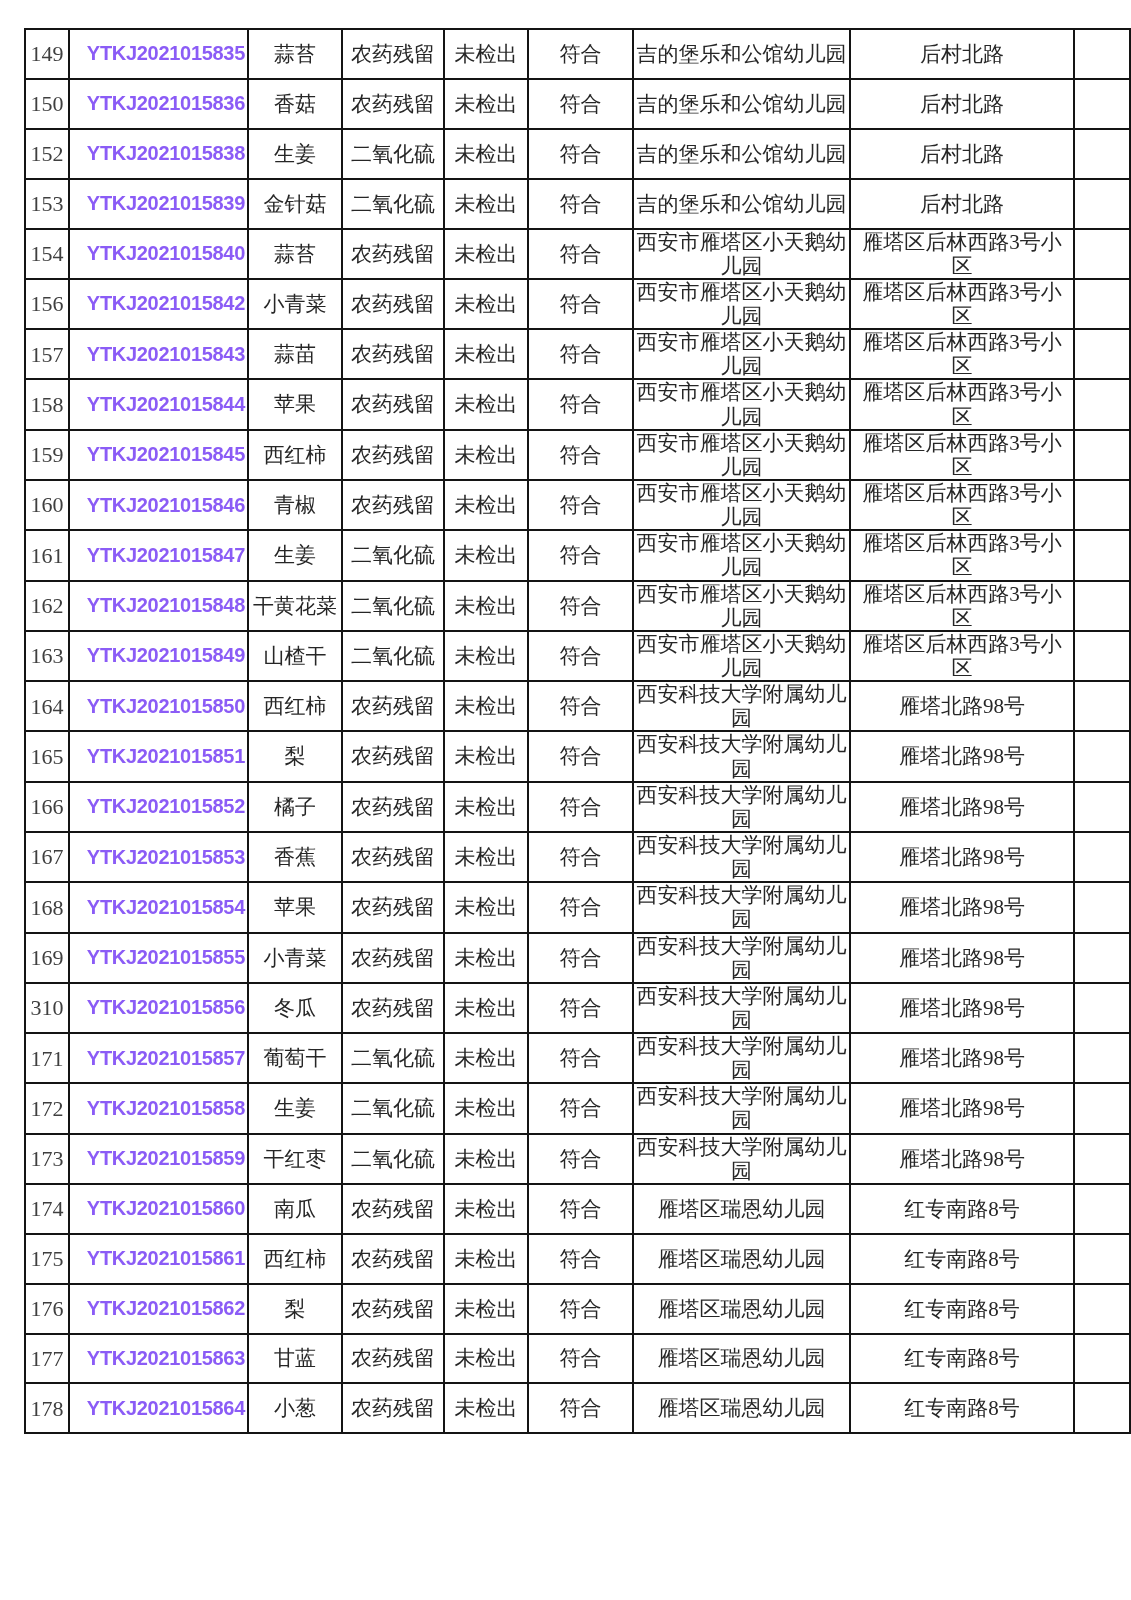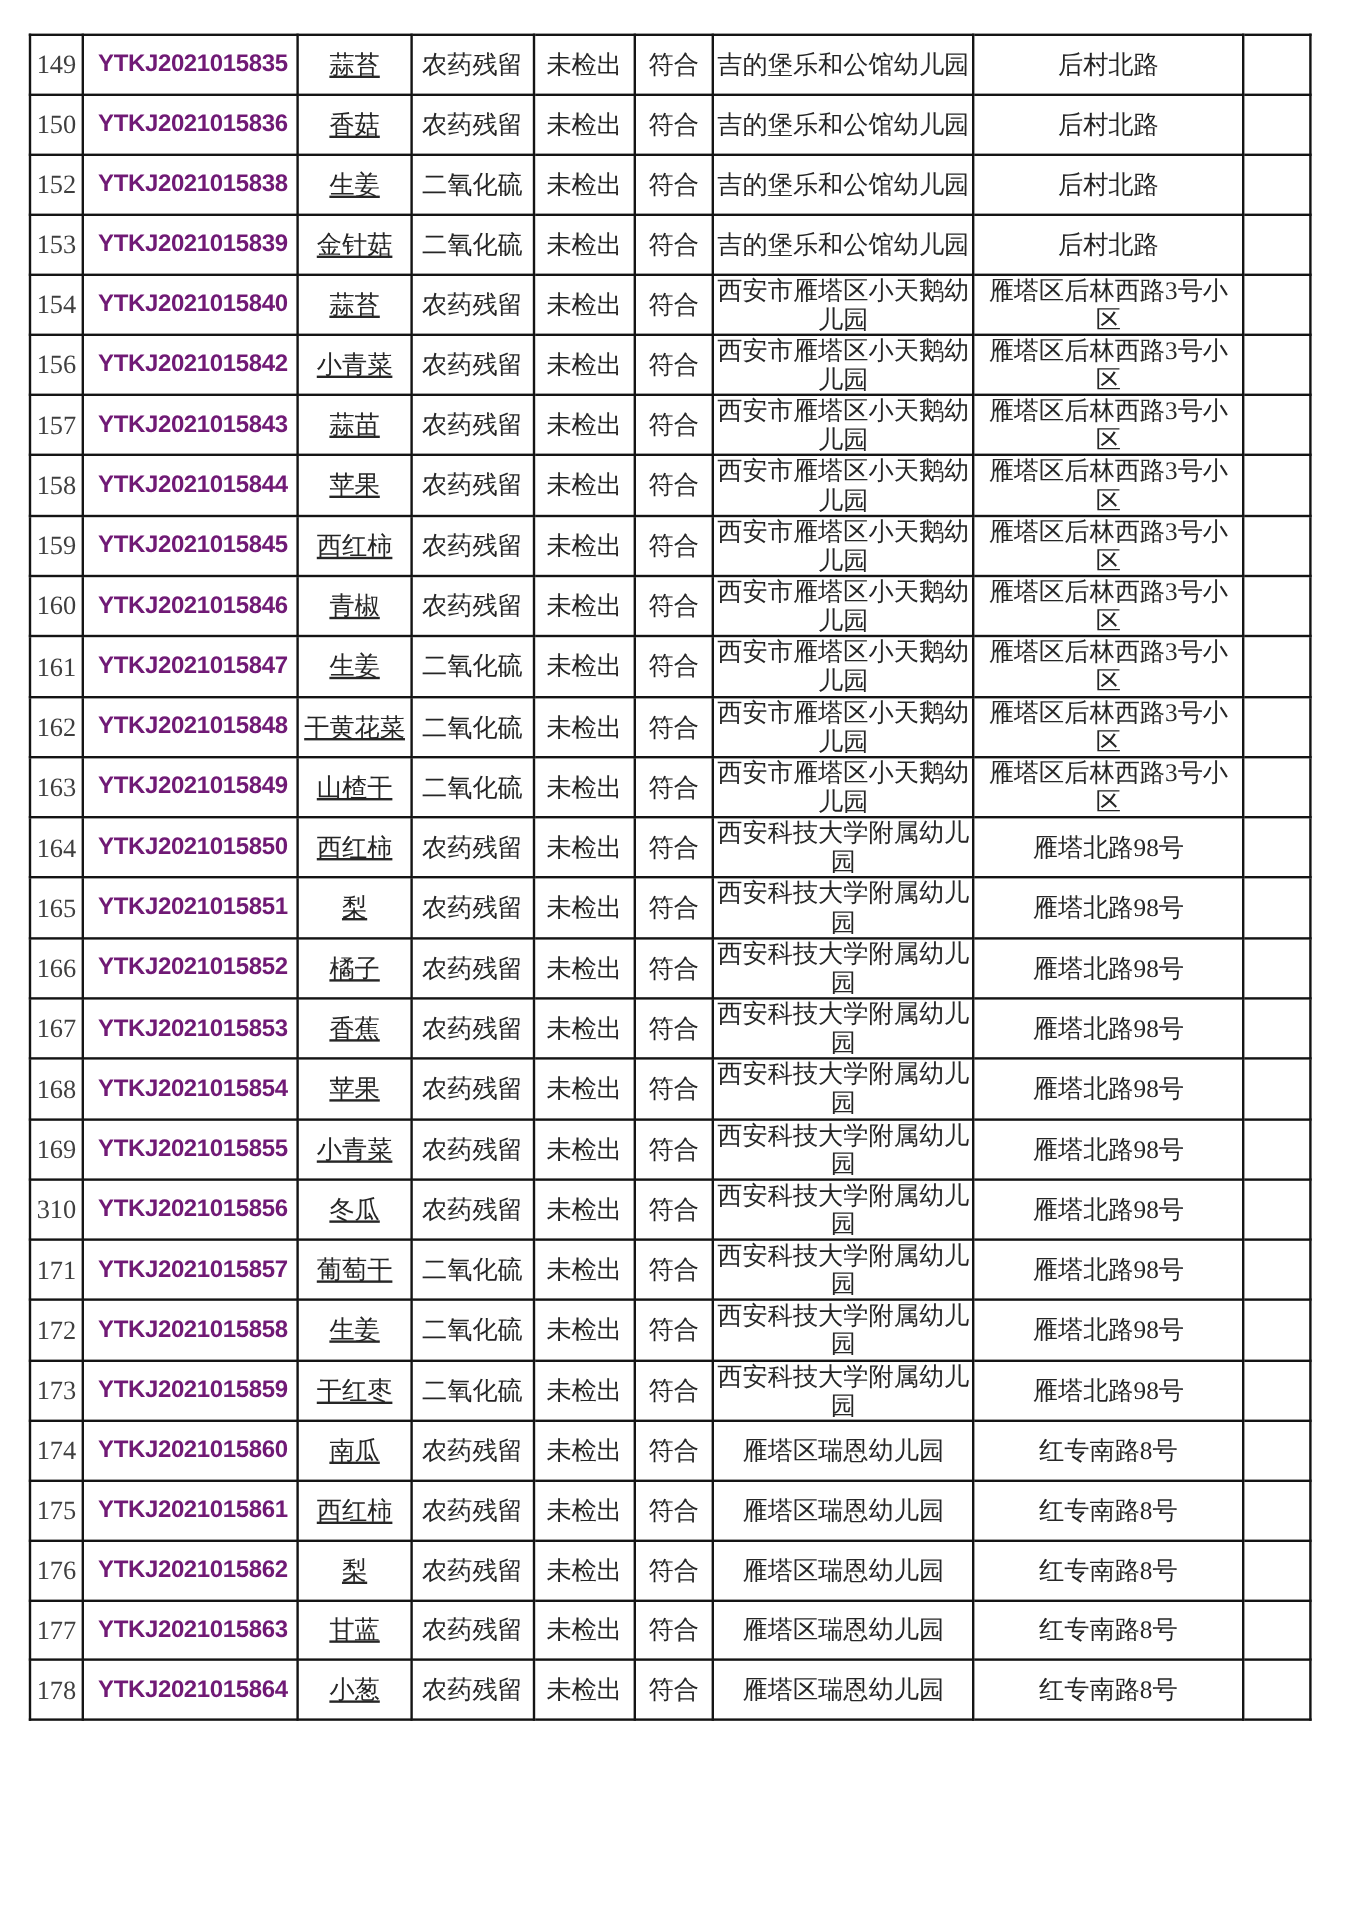--- a/index.html
+++ b/index.html
@@ -38,40 +38,40 @@
     overflow: hidden;
     font-size: 21px;
     line-height: 1.15;
     color: #262626;
     font-family: "Liberation Serif", "DejaVu Serif", serif;
     padding: 0 2px;
   }
   
   table.results td:nth-child(1) { width: 44px;  }
   table.results td:nth-child(2) { width: 179px; }
-  table.results td:nth-child(3) { width: 94px; text-decoration: underline;  }
+  table.results td:nth-child(3) { width: 94px;  }
   table.results td:nth-child(4) { width: 102px; }
   table.results td:nth-child(5) { width: 84px;  }
-  table.results td:nth-child(6) { width: 65px;  }
+  table.results td:nth-child(6) { width: 105px;  }
   table.results td:nth-child(7) { width: 217px; }
   table.results td:nth-child(8) { width: 224px; }
   table.results td:nth-child(9) { width: 56px;  }
   
   table.results td:nth-child(1) {
     font-family: "Liberation Serif", "DejaVu Serif", serif;
     font-size: 22px;
     color: #3f3f3f;
   }
   table.results td:nth-child(2) {
     font-family: "Liberation Sans", "DejaVu Sans", sans-serif;
     font-weight: 700;
     font-size: 20px;
     letter-spacing: -0.3px;
-    color: #701a75;
-    text-align: center;
+    color: #8b5cf6;
+    text-align: right;
     padding-left: 6px;
   }
 </style>
 </head>
 <body style="background: rgb(255, 255, 255);">
 
 <div class="page">
   <table class="results">
     <tbody>
         <tr>

